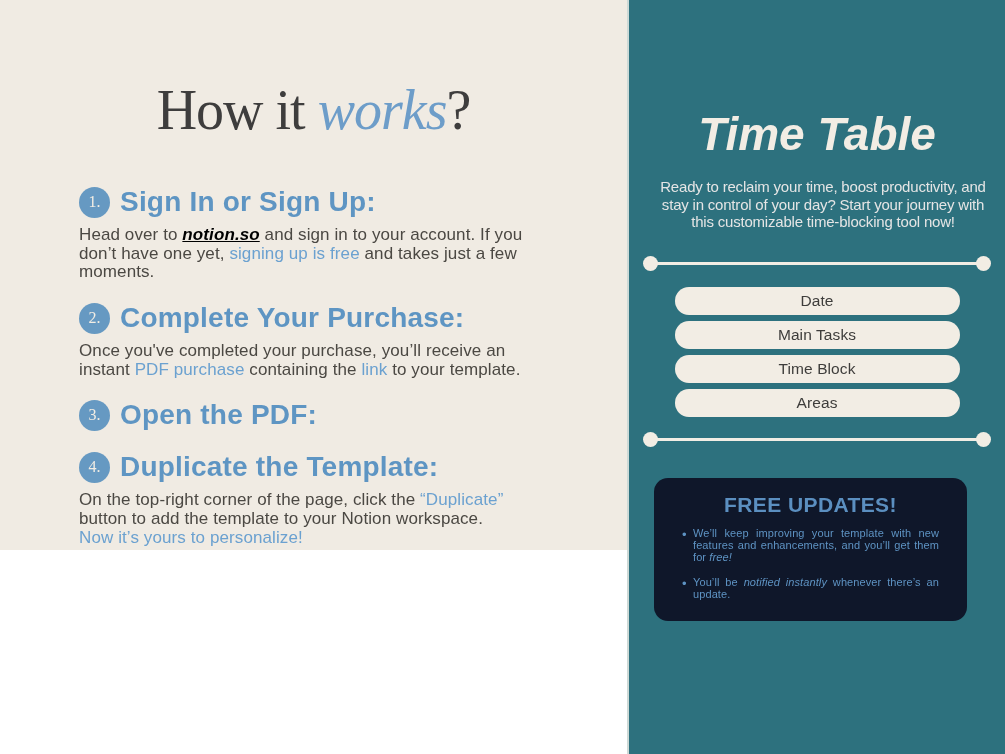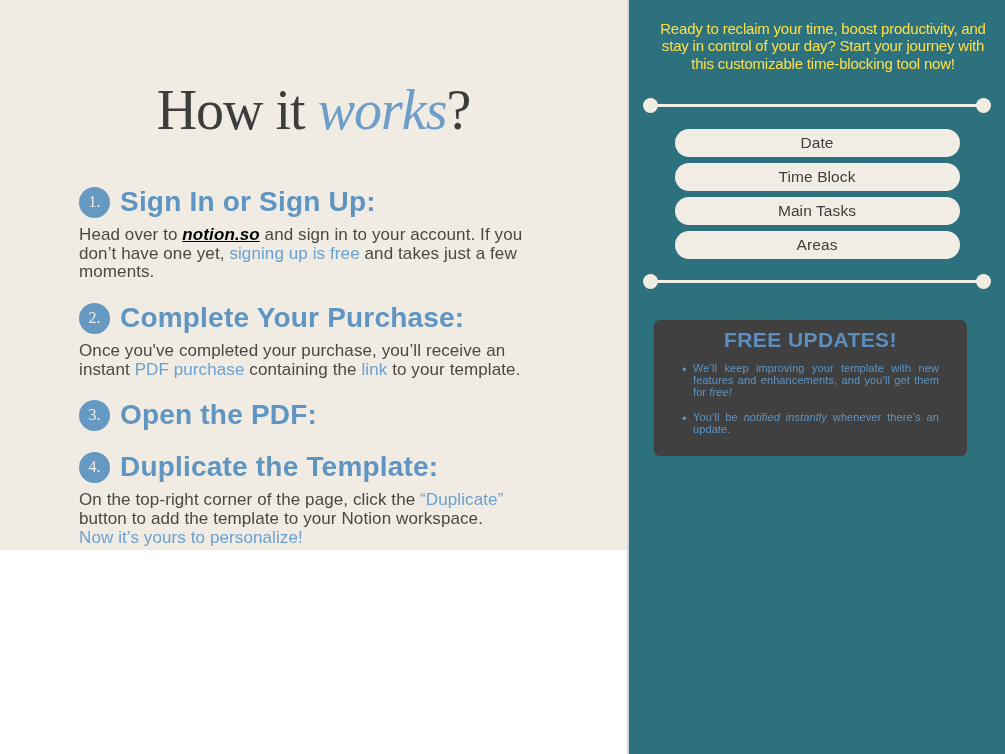--- a/index.html
+++ b/index.html
@@ -25,36 +25,36 @@
                white-space:pre-line; letter-spacing:0.1px; }
   .seg-blue { color:#6ba1d0; }
   .seg-link { color:#000000; font-weight:700; font-style:italic; text-decoration:underline; }
   .seg-it { font-style:italic; }
 
   
   .right-panel { width:378px; height:754px; background:#2d717e; border-left:2px solid #cdd9d6;
                  display:flex; flex-direction:column; }
   .rp-title { margin-top:110px; text-align:center; color:#f2ede4; font-style:italic;
               font-weight:600; font-size:46px; line-height:1.05; letter-spacing:0px; }
-  .rp-sub { margin-top:20px; text-align:center; color:#fde047; font-size:15px;
+  .rp-sub { margin-top:20px; text-align:center; color:#e5e5e5; font-size:15px;
             line-height:1.16; white-space:pre-line; letter-spacing:-0.2px;padding-left:12px; }
 
   .divider { position:relative; height:15px; margin:0 14px; }
   .divider-top { margin-top:26px; }
   .divider-bottom { margin-top:15px; }
   .divider .line { position:absolute; left:7px; right:7px; top:6px; height:3px; background:#f2ede4; }
   .divider .dot { position:absolute; top:0; width:15px; height:15px; border-radius:50%; background:#f2ede4; }
   .divider .dot-l { left:0; } .divider .dot-r { right:0; }
 
   .pills { margin-top:16px; display:flex; flex-direction:column; align-items:center; gap:6px; }
   .pill { width:285px; height:28px; background:#f2ede4; border-radius:14px; color:#3e3d3b;
           font-size:15.5px; display:flex; align-items:center; justify-content:center; letter-spacing:0.1px; }
 
-  .card { margin:31px auto 0 25px; width:313px; border-radius:6px; background:#404040;
-          padding:8px 28px 20px 28px; }
+  .card { margin:31px auto 0 25px; width:313px; border-radius:14px; background:#0f172a;
+          padding:15px 28px 20px 28px; }
   .card-heading { text-align:center; color:#5b8fc0; font-size:21px; font-weight:700;
                   letter-spacing:0.4px; }
   .bullet { display:flex; margin-top:11px; }
   .bullet + .bullet { margin-top:13px; }
   .b-dot { color:#5e93c3; font-size:13px; line-height:1.08; width:11px; flex:0 0 11px; }
   .b-text { color:#5e93c3; font-size:11px; line-height:1.08; text-align:justify;
             letter-spacing:0.1px; flex:1; }
 </style>
 </head>
 <body>
@@ -99,34 +99,35 @@
         </div>
         <p class="step-body"><span>On the top-right corner of the page, click the </span><span class="seg-blue">“Duplicate”</span><span>
 button to add the template to your Notion workspace.
 </span><span class="seg-blue">Now it’s yours to personalize!</span></p>
       </section>
 
     </div>
   </div>
 
   <div class="right-panel">
+    <h2 class="rp-title">Time Table</h2>
     <p class="rp-sub">Ready to reclaim your time, boost productivity, and
 stay in control of your day? Start your journey with
 this customizable time-blocking tool now!</p>
 
     <div class="divider divider-top">
       <span class="line"></span>
       <span class="dot dot-l"></span>
       <span class="dot dot-r"></span>
     </div>
 
     <div class="pills">
       <div class="pill">Date</div>
+      <div class="pill">Main Tasks</div>
       <div class="pill">Time Block</div>
-      <div class="pill">Main Tasks</div>
       <div class="pill">Areas</div>
     </div>
 
     <div class="divider divider-bottom">
       <span class="line"></span>
       <span class="dot dot-l"></span>
       <span class="dot dot-r"></span>
     </div>
 
     <div class="card">

